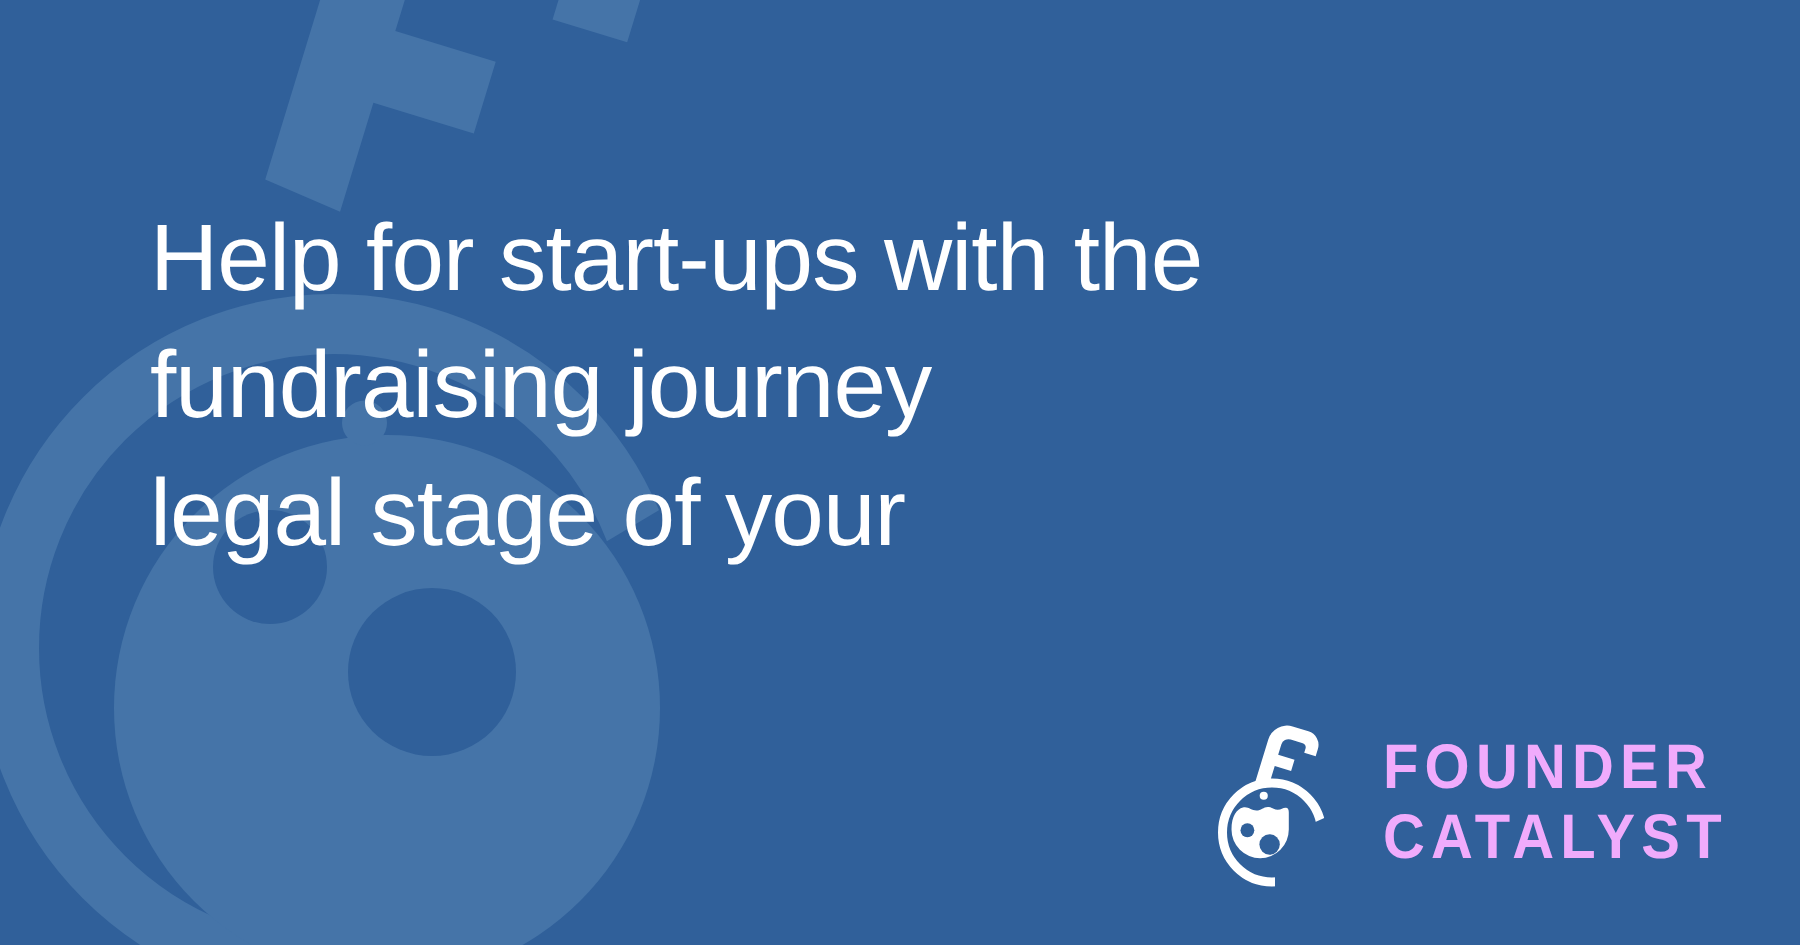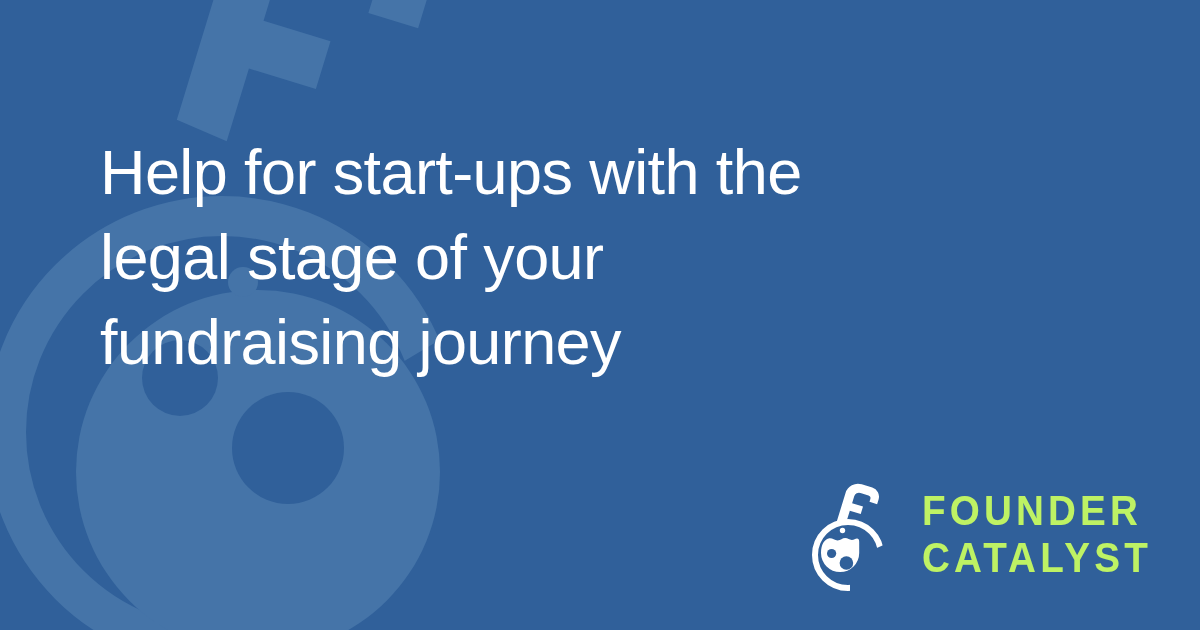--- a/index.html
+++ b/index.html
@@ -71,21 +71,21 @@
     width: 104px;
     height: 116px;
     display: block;
     flex: 0 0 auto;
   }
   #logo-wordmark {
     margin-left: 14px;
     display: flex;
     flex-direction: column;
     justify-content: center;
-    color: #bef264;
+    color: #f0abfc;
   }
   #logo-wordmark .wm-line {
     font-family: "Liberation Sans", sans-serif;
     font-weight: bold;
     font-size: 42px;
     line-height: 47px;
     letter-spacing: 4.5px;
     transform: scaleX(0.92);
     transform-origin: left center;
     white-space: nowrap;
@@ -126,22 +126,22 @@
       <mask id="cmask">
         <rect x="0" y="0" width="1200" height="630" fill="#fff"></rect>
 
         <path d="M250 470 L520 330 L560 470 L430 620 L250 620 Z" fill="#000"></path>
       </mask>
     </defs>
   </svg>
 
   <h1 id="headline">
     <span class="hl-line">Help for start-ups with the</span>
+    <span class="hl-line">fundraising journey</span>
     <span class="hl-line">legal stage of your</span>
-    <span class="hl-line">fundraising journey</span>
   </h1>
 
   <div id="logo-lockup">
 
     <svg id="logo-mark" viewBox="0 0 104 116" xmlns="http://www.w3.org/2000/svg">
         <defs>
           <mask id="lm-gap">
             <rect x="0" y="0" width="104" height="116" fill="#fff"></rect>
             <path d="M46 84 L104 58 L104 116 L46 116 Z" fill="#000"></path>
           </mask>

